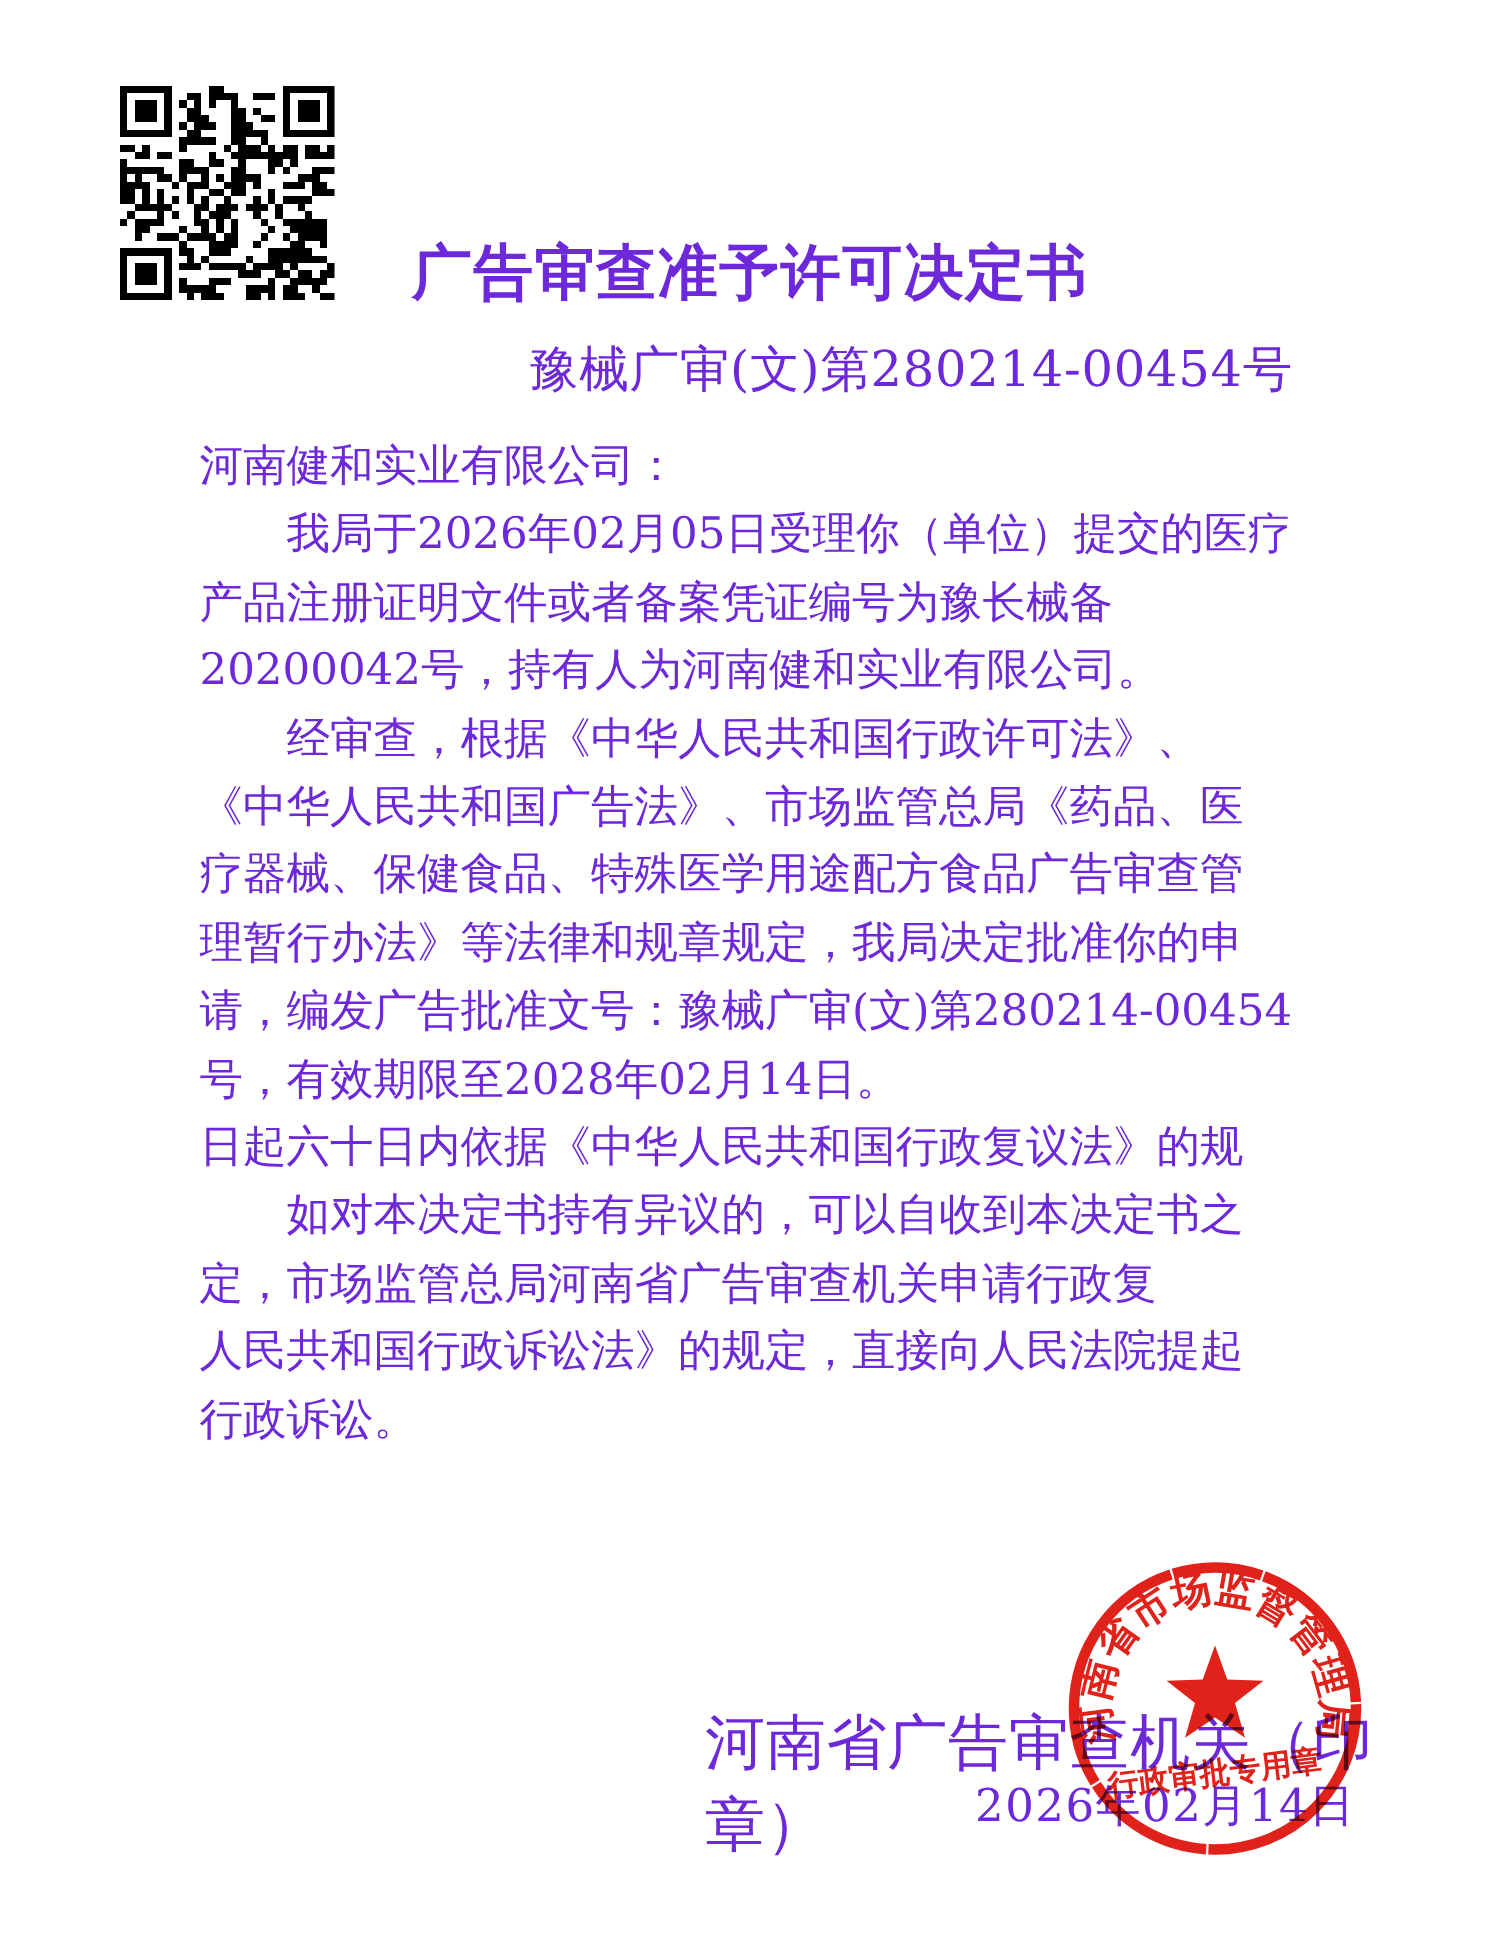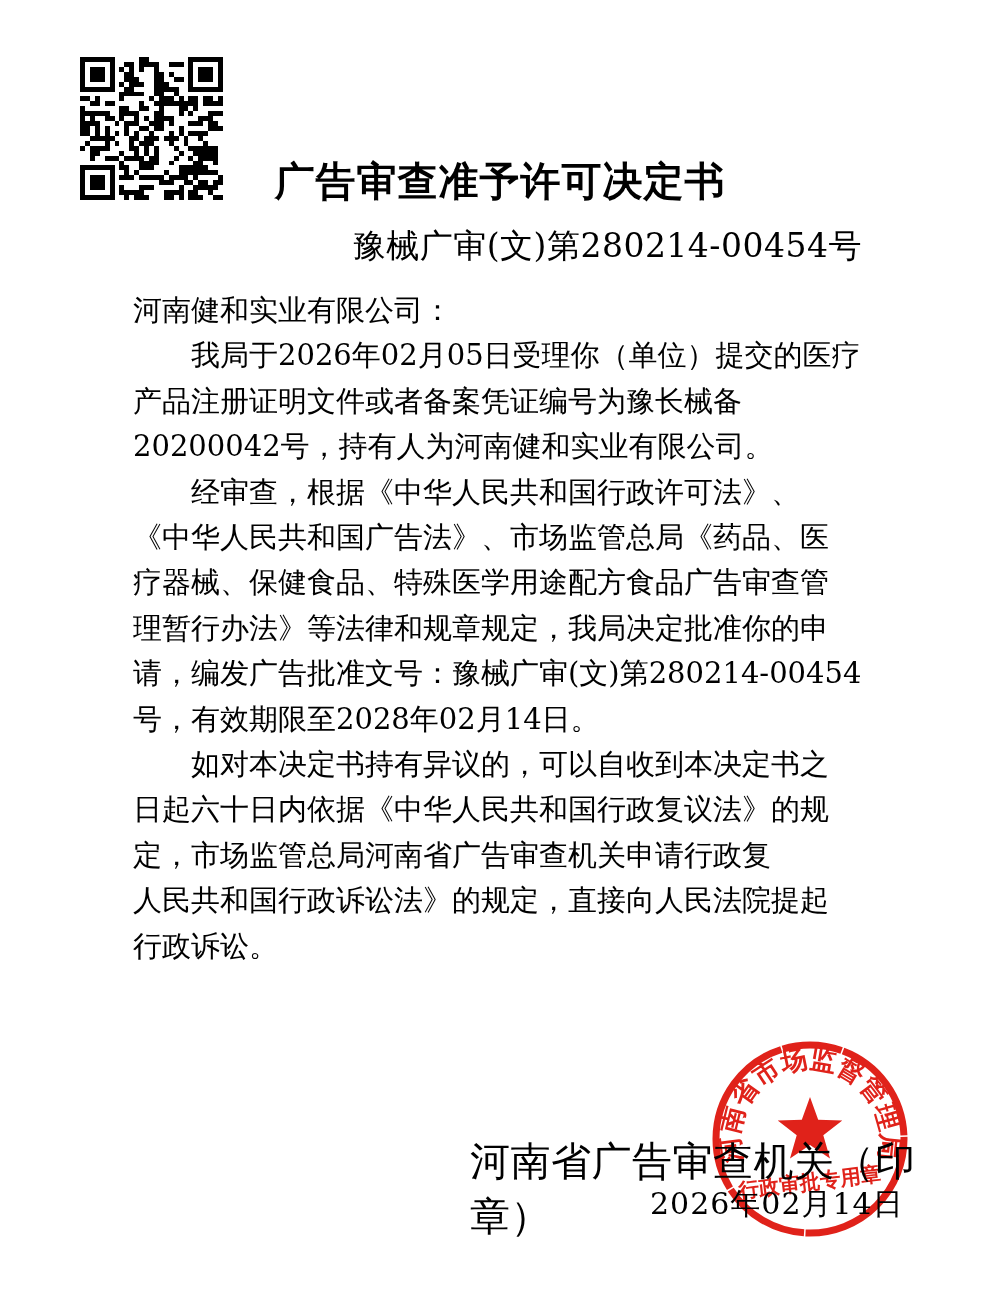--- a/index.html
+++ b/index.html
@@ -1,21 +1,21 @@
 <!DOCTYPE html>
 <html><head>
 <meta charset="utf-8">
 <style>
   html,body{margin:0;padding:0;background:#fff;}
   .page{
     position:relative;
     width:992px;height:1294px;
     background:#ffffff;
     font-family:"DejaVu Serif","Liberation Serif",serif;
-    color:#000000;
+    color:#6d28d9;
     overflow:hidden;
   }
   .qr{position:absolute;left:80px;top:57px;width:143px;height:143px;}
   .title{
     position:absolute;left:0;top:154px;width:1000px;
     margin:0;text-align:center;
     font-size:40px;font-weight:bold;letter-spacing:1px;
     font-family:"DejaVu Serif","Liberation Serif",serif;
   }
   .doc-number{
@@ -488,22 +488,22 @@
       <div class="line"><span class="u">河南健和实业有限公司：</span></div>
       <div class="line indent"><span>我局于2026年02月05日受理你（单位）提交的医疗</span></div>
       <div class="line"><span>产品注册证明文件或者备案凭证编号为</span><span class="u">豫长械备</span></div>
       <div class="line"><span class="u">20200042号</span><span>，持有人为</span><span class="u">河南健和实业有限公司</span><span>。</span></div>
       <div class="line indent"><span>经审查，根据《中华人民共和国行政许可法》、</span></div>
       <div class="line"><span>《中华人民共和国广告法》、市场监管总局《药品、医</span></div>
       <div class="line"><span>疗器械、保健食品、特殊医学用途配方食品广告审查管</span></div>
       <div class="line"><span>理暂行办法》等法律和规章规定，我局决定批准你的申</span></div>
       <div class="line"><span>请，编发广告批准文号：豫械广审(文)第280214-00454</span></div>
       <div class="line"><span>号，有效期限至2028年02月14日。</span></div>
+      <div class="line"><span>日起六十日内依据《中华人民共和国行政复议法》的规</span></div>
       <div class="line indent"><span>如对本决定书持有异议的，可以自收到本决定书之</span></div>
-      <div class="line"><span>日起六十日内依据《中华人民共和国行政复议法》的规</span></div>
       <div class="line"><span>定，市场监管总局</span><span class="u">河南省广告审查机关</span><span>申请行政复</span></div>
       <div class="line"><span>人民共和国行政诉讼法》的规定，直接向人民法院提起</span></div>
       <div class="line"><span>行政诉讼。</span></div>
     </div>
 
   <div class="issuer">河南省广告审查机关（印章）</div>
   <div class="issue-date">2026年02月14日</div>
 
   <svg class="seal" viewBox="0 0 200 200">
     <defs>

